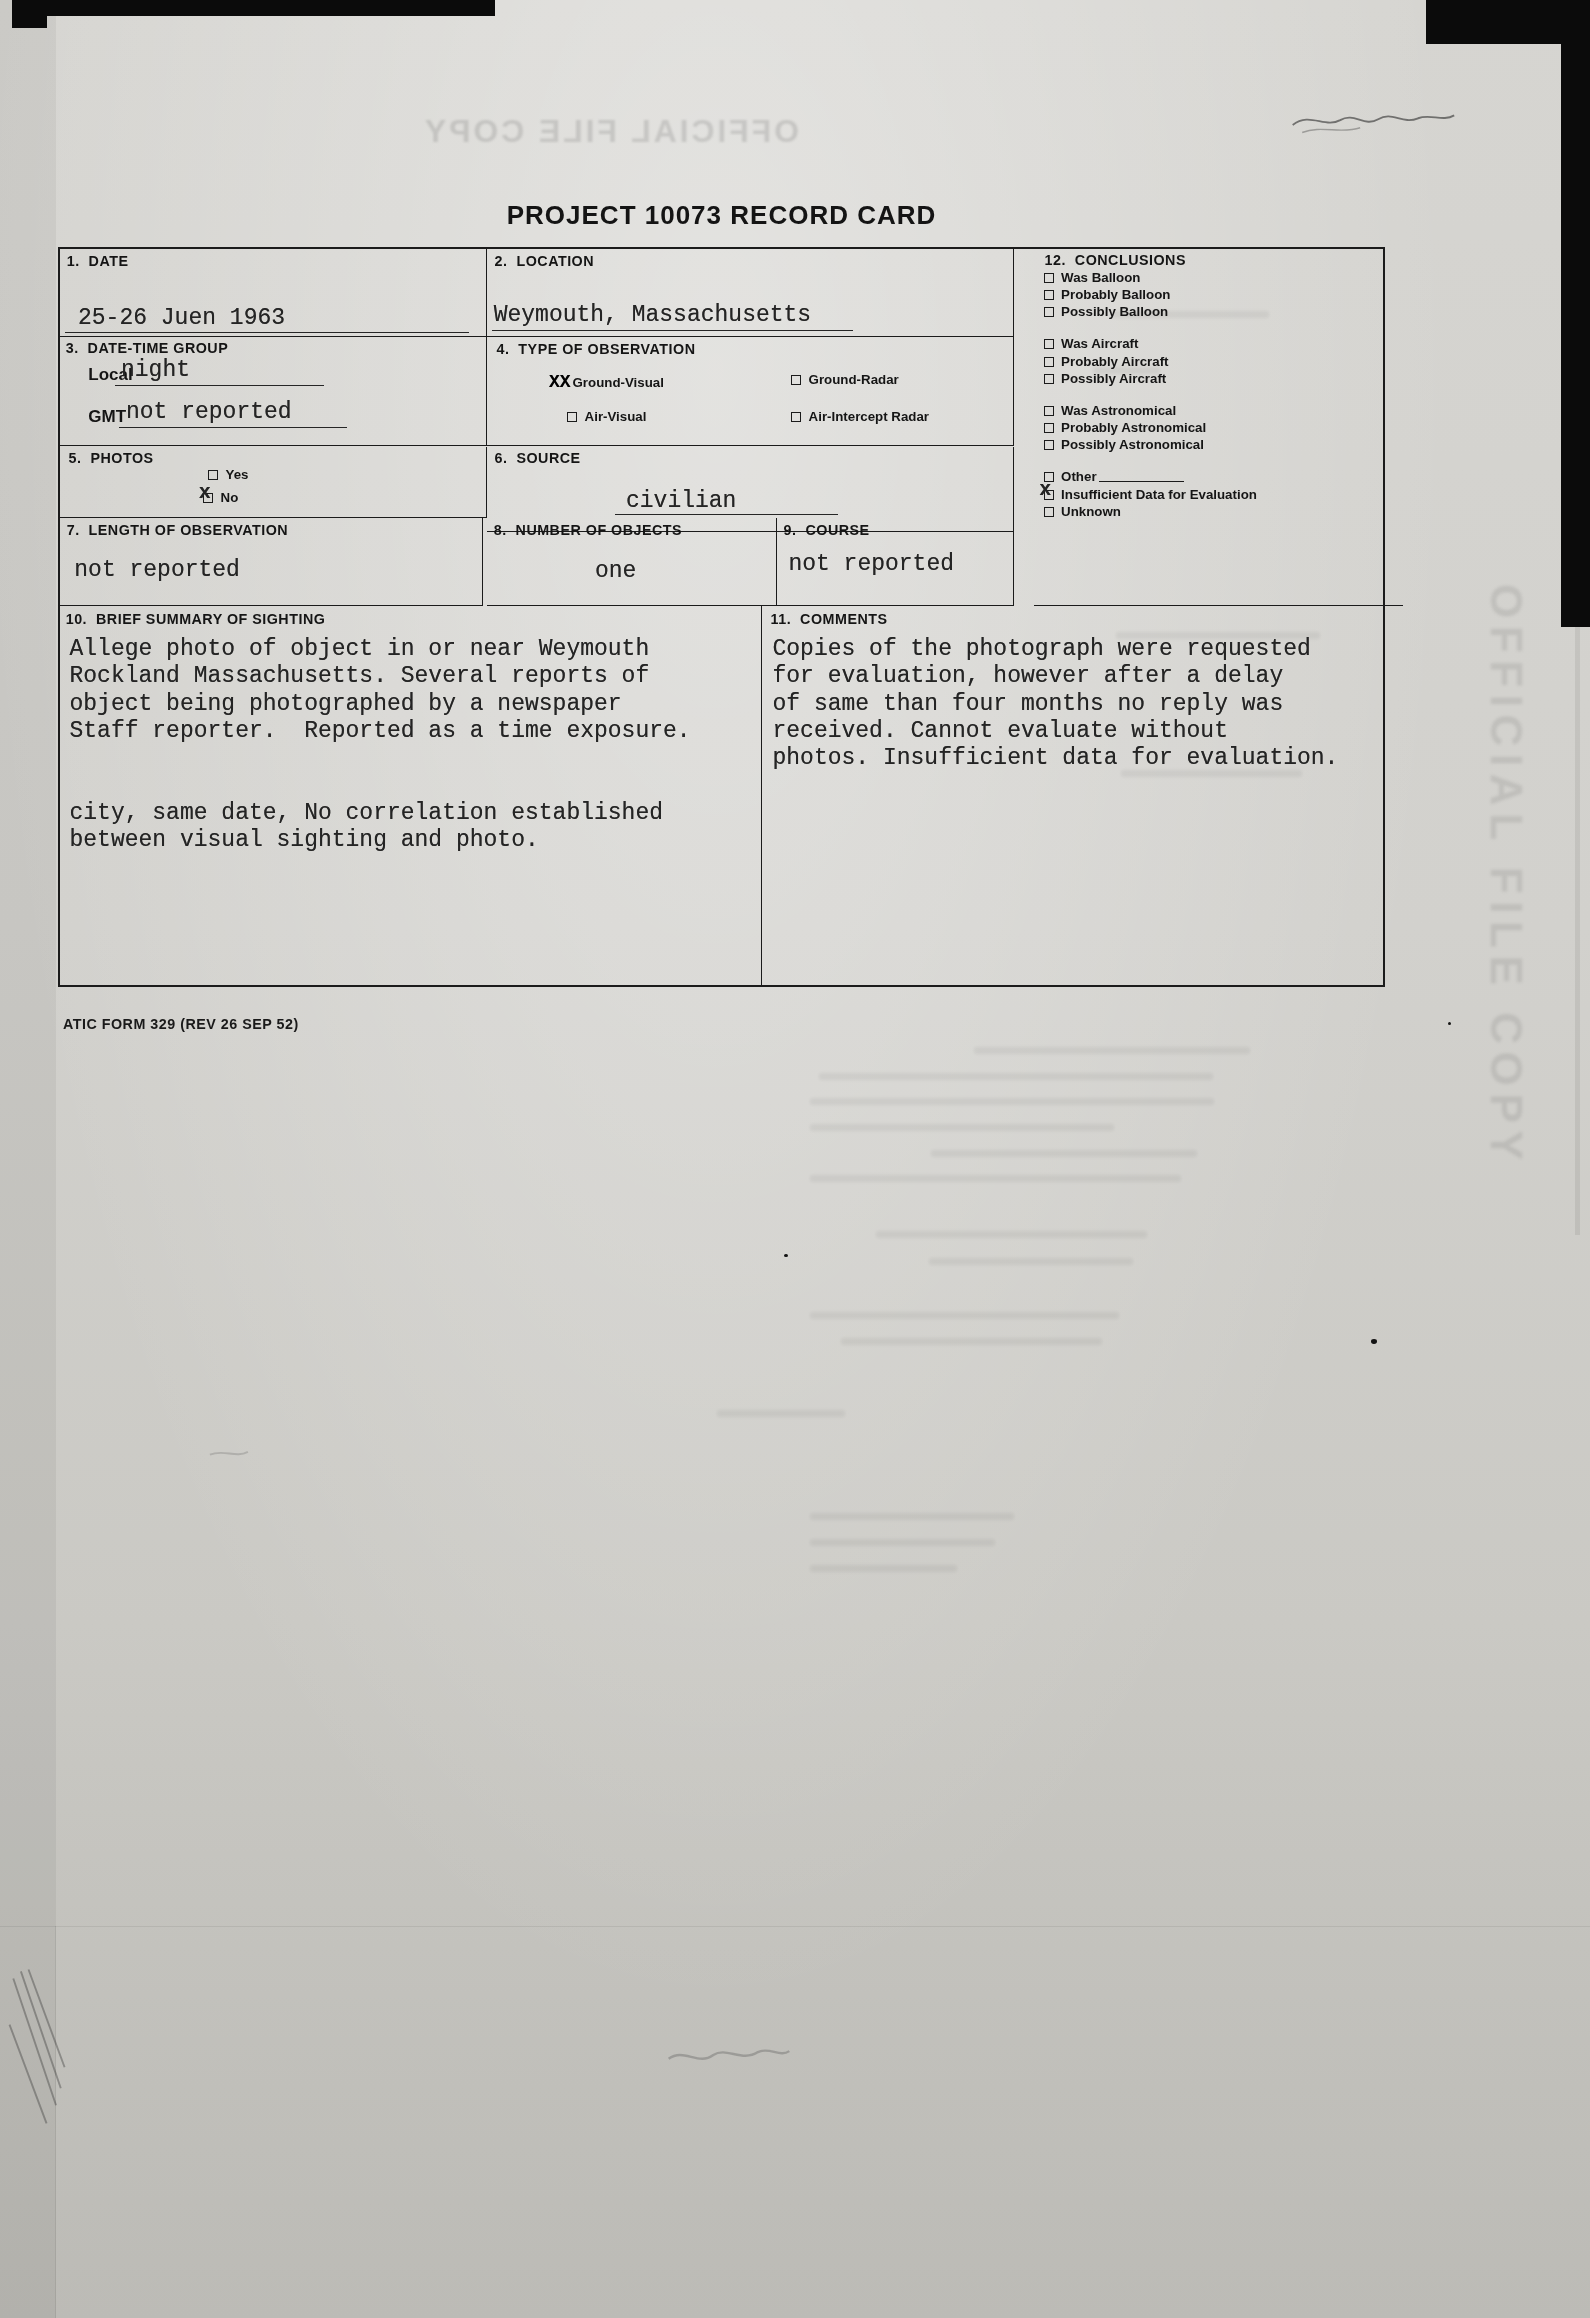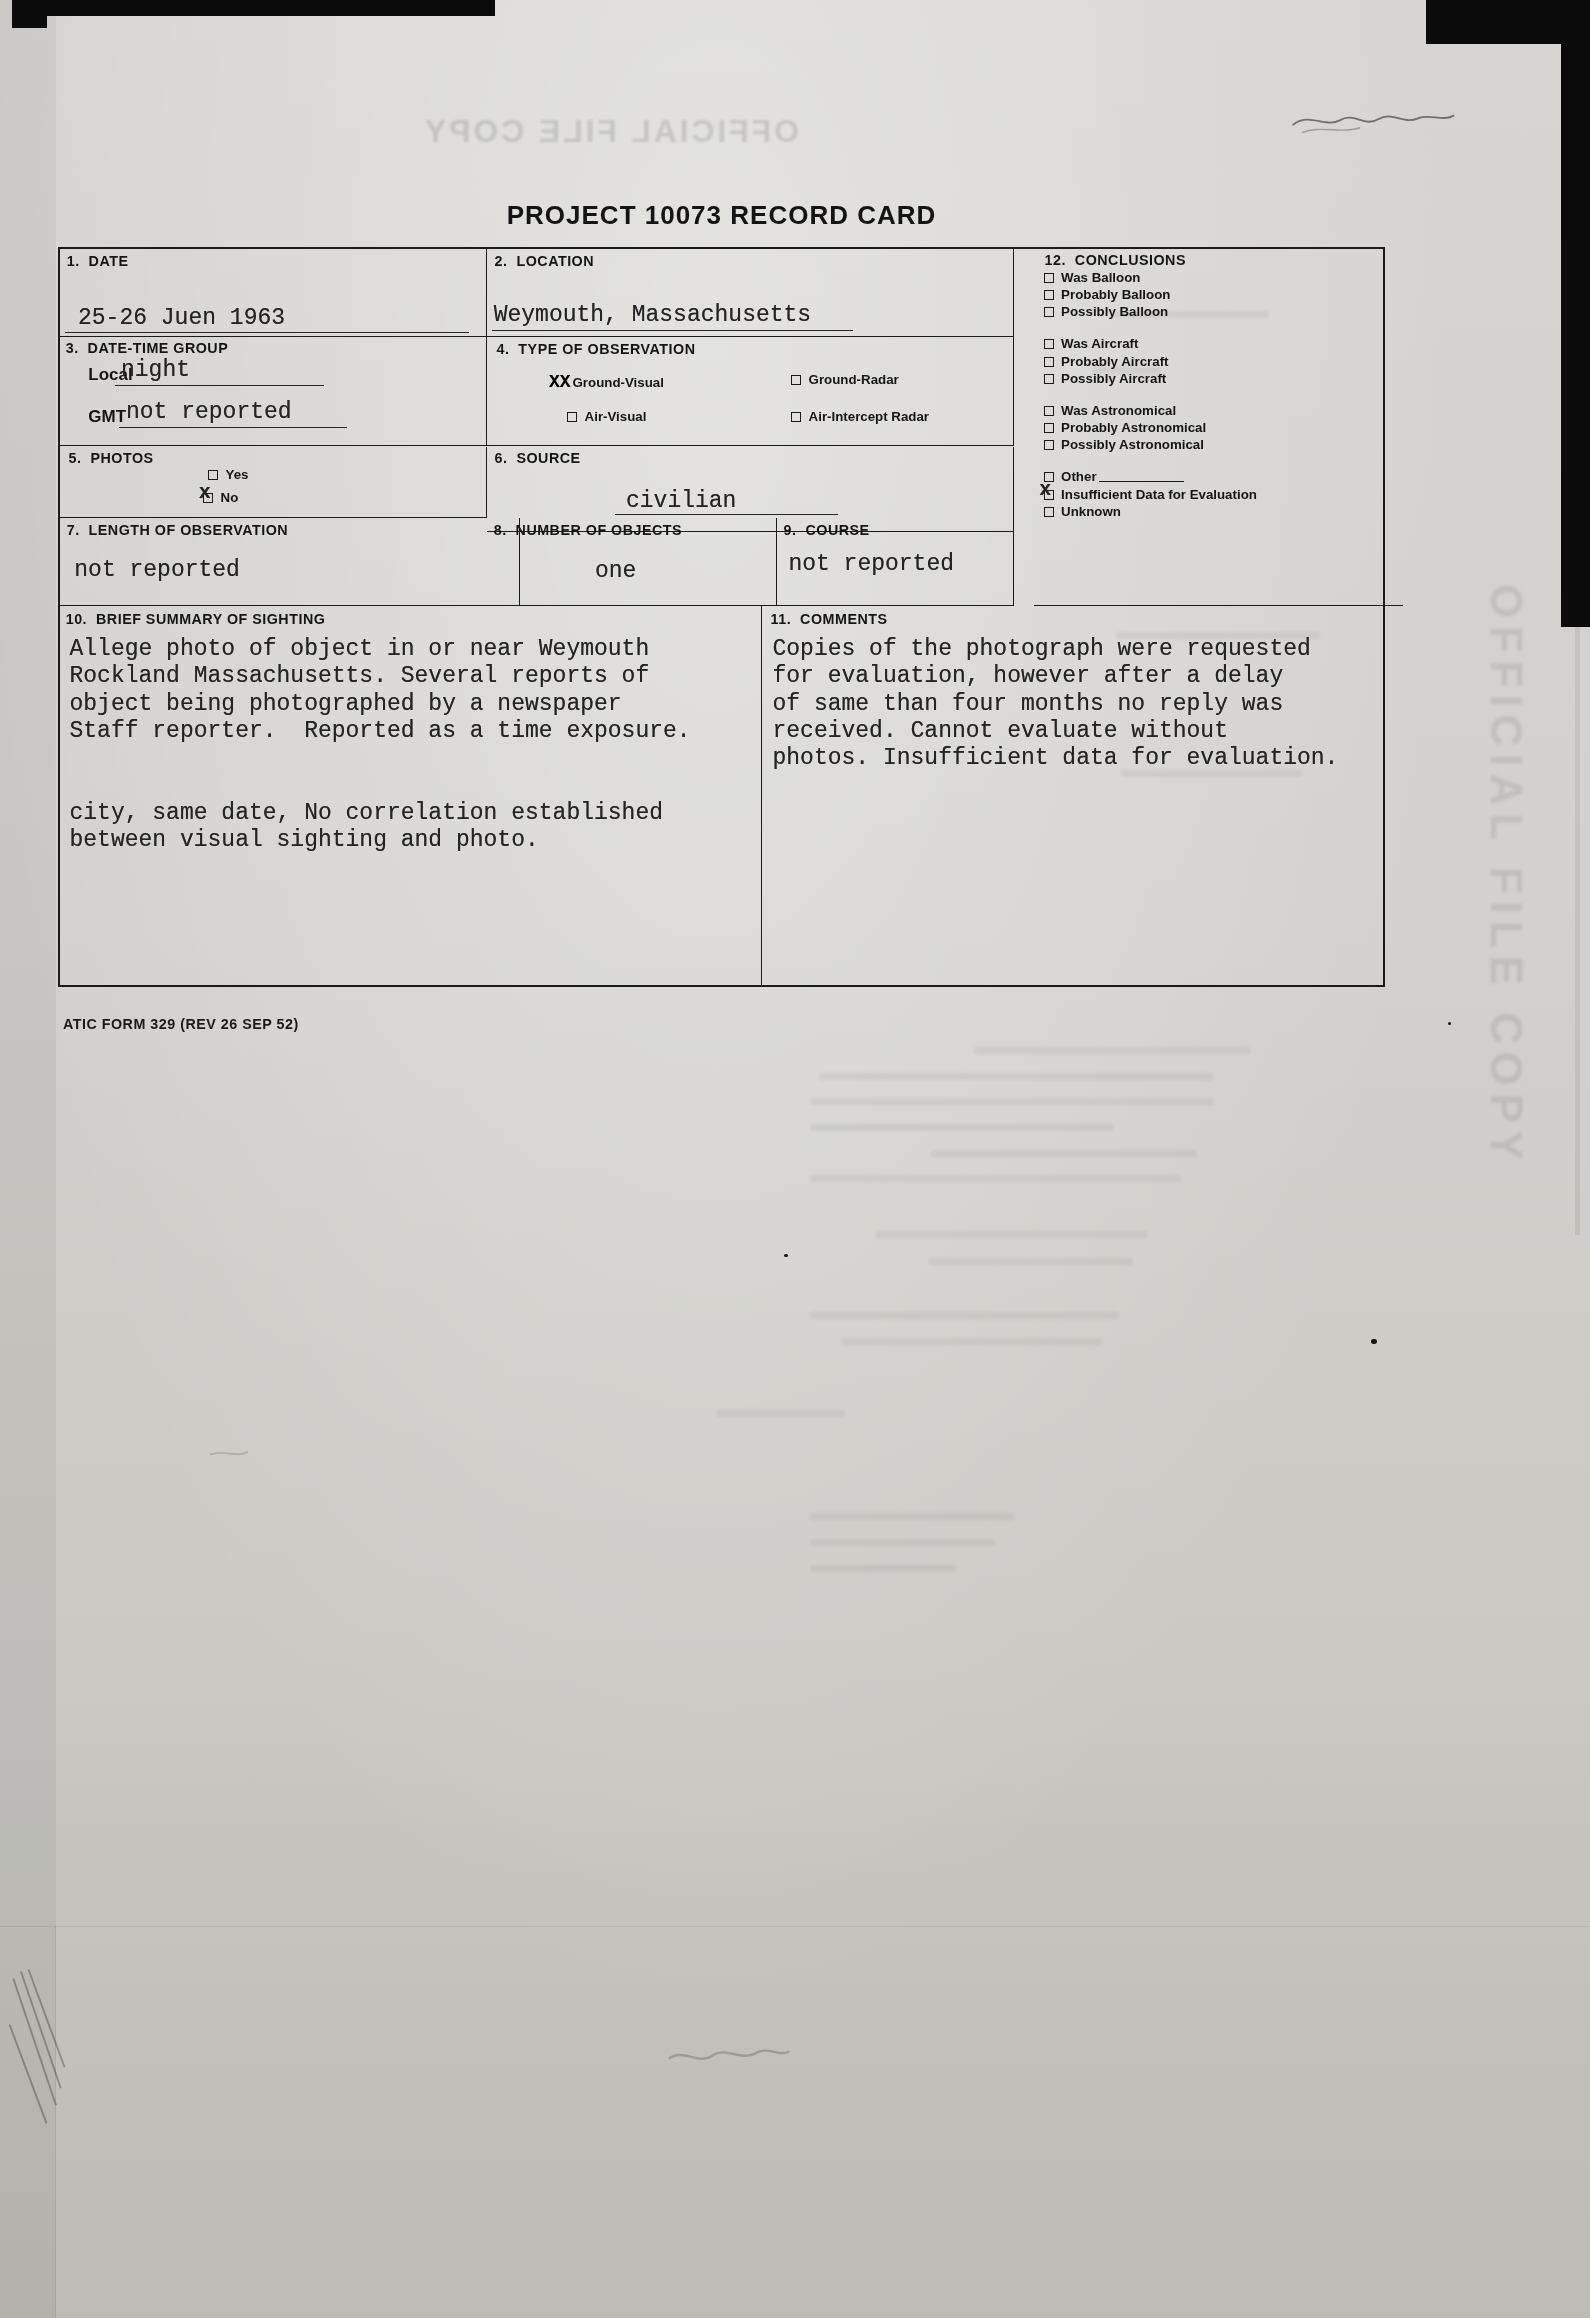--- a/index.html
+++ b/index.html
@@ -191,21 +191,21 @@
       <span>No</span>
     </div>
   </div>
 
   <div class="cell br bb" style="left:427px;top:198px;width:527px;height:85px">
     <div class="flabel" style="left:7.6px;top:2.9px">6.  SOURCE</div>
     <div class="typed" style="left:139px;top:41px">civilian</div>
     <div class="uline" style="left:128px;top:67px;width:223px"></div>
   </div>
 
-  <div class="cell br bb" style="left:0;top:269px;width:460px;height:88px">
+  <div class="cell br bb" style="left:0;top:269px;width:423px;height:88px">
     <div class="flabel" style="left:6.7px;top:3.8px">7.  LENGTH OF OBSERVATION</div>
     <div class="typed" style="left:14.3px;top:39px">not reported</div>
   </div>
 
   <div class="cell br bb" style="left:427px;top:269px;width:290px;height:88px">
     <div class="flabel" style="left:6.7px;top:3.8px">8.  NUMBER OF OBJECTS</div>
     <div class="typed" style="left:108px;top:40px">one</div>
   </div>
 
   <div class="cell br bb" style="left:716px;top:269px;width:238px;height:88px">

